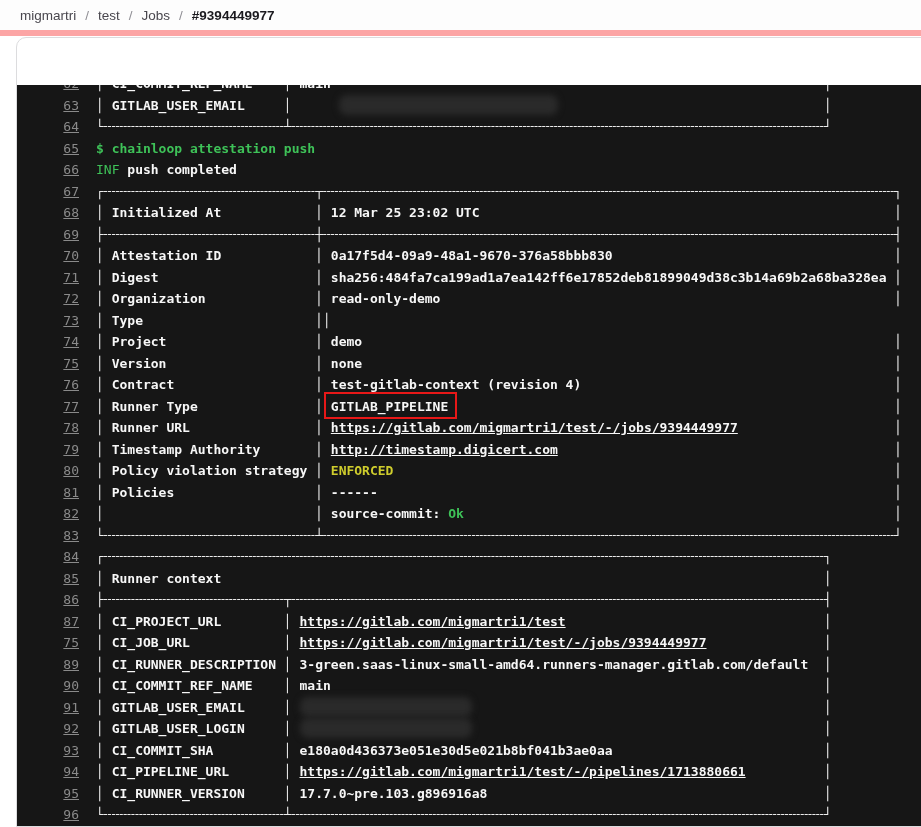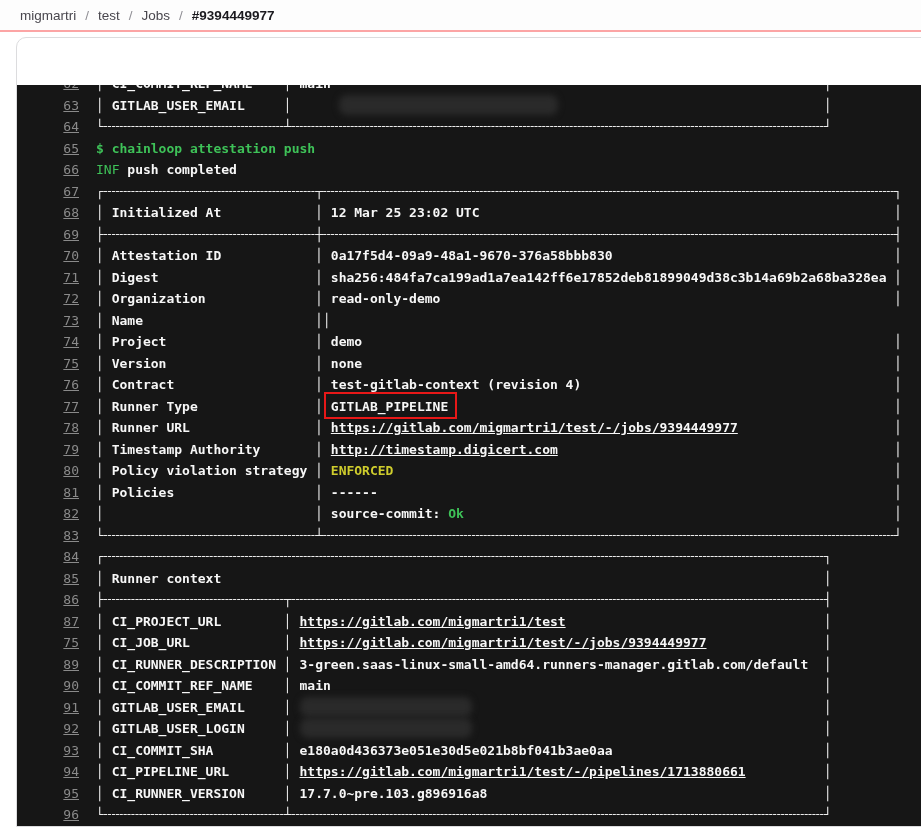--- a/index.html
+++ b/index.html
@@ -3,21 +3,21 @@
 <meta charset="utf-8">
 <style>
   html,body{margin:0;padding:0;}
   body{
     width:921px;height:827px;overflow:hidden;position:relative;
     background:#ffffff;font-family:"Liberation Sans",sans-serif;
   }
   
   .topbar{
     height:30px;display:flex;align-items:center;padding:0 20px;
-    background:#fdfdfd;border-bottom:2px solid #fca5a5;
+    background:#fdfdfd;border-bottom:6px solid #fca5a5;
     font-size:13.5px;color:#49474e;white-space:nowrap;
   }
   .crumb{color:#49474e;text-decoration:none;cursor:pointer;}
   .crumb-sep{color:#908f95;margin:0 9px;}
   .crumb-current{font-weight:700;color:#1b1a1f;}
   
   .panel{
     position:absolute;left:16px;top:37px;width:920px;height:790px;
     background:#ffffff;border:1px solid #dcdcde;
     border-radius:10px 10px 0 0;overflow:hidden;box-sizing:border-box;
@@ -64,21 +64,21 @@
       <div class="line"><span class="num">63</span><span class="b">│</span><span class="t"> GITLAB_USER_EMAIL     </span><span class="b">│</span><span class="t">      </span><span class="redact" style="width: 28ch;"></span><span class="t">                                  </span><span class="b">│</span></div>
       <div class="line"><span class="num">64</span><span class="b">└╌╌╌╌╌╌╌╌╌╌╌╌╌╌╌╌╌╌╌╌╌╌╌┴╌╌╌╌╌╌╌╌╌╌╌╌╌╌╌╌╌╌╌╌╌╌╌╌╌╌╌╌╌╌╌╌╌╌╌╌╌╌╌╌╌╌╌╌╌╌╌╌╌╌╌╌╌╌╌╌╌╌╌╌╌╌╌╌╌╌╌╌┘</span></div>
       <div class="line"><span class="num">65</span><span class="g">$ chainloop attestation push</span></div>
       <div class="line"><span class="num">66</span><span class="gt">INF</span><span class="t"> push completed</span></div>
       <div class="line"><span class="num">67</span><span class="b">┌╌╌╌╌╌╌╌╌╌╌╌╌╌╌╌╌╌╌╌╌╌╌╌╌╌╌╌┬╌╌╌╌╌╌╌╌╌╌╌╌╌╌╌╌╌╌╌╌╌╌╌╌╌╌╌╌╌╌╌╌╌╌╌╌╌╌╌╌╌╌╌╌╌╌╌╌╌╌╌╌╌╌╌╌╌╌╌╌╌╌╌╌╌╌╌╌╌╌╌╌╌┐</span></div>
       <div class="line"><span class="num">68</span><span class="b">│</span><span class="t"> Initialized At            </span><span class="b">│</span><span class="t"> 12 Mar 25 23:02 UTC                                                     </span><span class="b">│</span></div>
       <div class="line"><span class="num">69</span><span class="b">├╌╌╌╌╌╌╌╌╌╌╌╌╌╌╌╌╌╌╌╌╌╌╌╌╌╌╌┼╌╌╌╌╌╌╌╌╌╌╌╌╌╌╌╌╌╌╌╌╌╌╌╌╌╌╌╌╌╌╌╌╌╌╌╌╌╌╌╌╌╌╌╌╌╌╌╌╌╌╌╌╌╌╌╌╌╌╌╌╌╌╌╌╌╌╌╌╌╌╌╌╌┤</span></div>
       <div class="line"><span class="num">70</span><span class="b">│</span><span class="t"> Attestation ID            </span><span class="b">│</span><span class="t"> 0a17f5d4-09a9-48a1-9670-376a58bbb830                                    </span><span class="b">│</span></div>
       <div class="line"><span class="num">71</span><span class="b">│</span><span class="t"> Digest                    </span><span class="b">│</span><span class="t"> sha256:484fa7ca199ad1a7ea142ff6e17852deb81899049d38c3b14a69b2a68ba328ea </span><span class="b">│</span></div>
       <div class="line"><span class="num">72</span><span class="b">│</span><span class="t"> Organization              </span><span class="b">│</span><span class="t"> read-only-demo                                                          </span><span class="b">│</span></div>
-      <div class="line"><span class="num">73</span><span class="b">│</span><span class="t"> Name                      </span><span class="b">│</span><span class="b">│</span></div>
+      <div class="line"><span class="num">73</span><span class="b">│</span><span class="t"> Type                      </span><span class="b">│</span><span class="b">│</span></div>
       <div class="line"><span class="num">74</span><span class="b">│</span><span class="t"> Project                   </span><span class="b">│</span><span class="t"> demo                                                                    </span><span class="b">│</span></div>
       <div class="line"><span class="num">75</span><span class="b">│</span><span class="t"> Version                   </span><span class="b">│</span><span class="t"> none                                                                    </span><span class="b">│</span></div>
       <div class="line"><span class="num">76</span><span class="b">│</span><span class="t"> Contract                  </span><span class="b">│</span><span class="t"> test-gitlab-context (revision 4)                                        </span><span class="b">│</span></div>
       <div class="line"><span class="num">77</span><span class="b">│</span><span class="t"> Runner Type               </span><span class="b">│</span><span class="t"> </span><span class="t rb">GITLAB_PIPELINE</span><span class="t">                                                         </span><span class="b">│</span></div>
       <div class="line"><span class="num">78</span><span class="b">│</span><span class="t"> Runner URL                </span><span class="b">│</span><span class="t"> </span><span class="t u">https://gitlab.com/migmartri1/test/-/jobs/9394449977</span><span class="t">                    </span><span class="b">│</span></div>
       <div class="line"><span class="num">79</span><span class="b">│</span><span class="t"> Timestamp Authority       </span><span class="b">│</span><span class="t"> </span><span class="t u">http://timestamp.digicert.com</span><span class="t">                                           </span><span class="b">│</span></div>
       <div class="line"><span class="num">80</span><span class="b">│</span><span class="t"> Policy violation strategy </span><span class="b">│</span><span class="t"> </span><span class="y">ENFORCED</span><span class="t">                                                                </span><span class="b">│</span></div>
       <div class="line"><span class="num">81</span><span class="b">│</span><span class="t"> Policies                  </span><span class="b">│</span><span class="t"> ------                                                                  </span><span class="b">│</span></div>
       <div class="line"><span class="num">82</span><span class="b">│</span><span class="t">                           </span><span class="b">│</span><span class="t"> </span><span class="t">source-commit: </span><span class="g">Ok</span><span class="t">                                                       </span><span class="b">│</span></div>
       <div class="line"><span class="num">83</span><span class="b">└╌╌╌╌╌╌╌╌╌╌╌╌╌╌╌╌╌╌╌╌╌╌╌╌╌╌╌┴╌╌╌╌╌╌╌╌╌╌╌╌╌╌╌╌╌╌╌╌╌╌╌╌╌╌╌╌╌╌╌╌╌╌╌╌╌╌╌╌╌╌╌╌╌╌╌╌╌╌╌╌╌╌╌╌╌╌╌╌╌╌╌╌╌╌╌╌╌╌╌╌╌┘</span></div>

